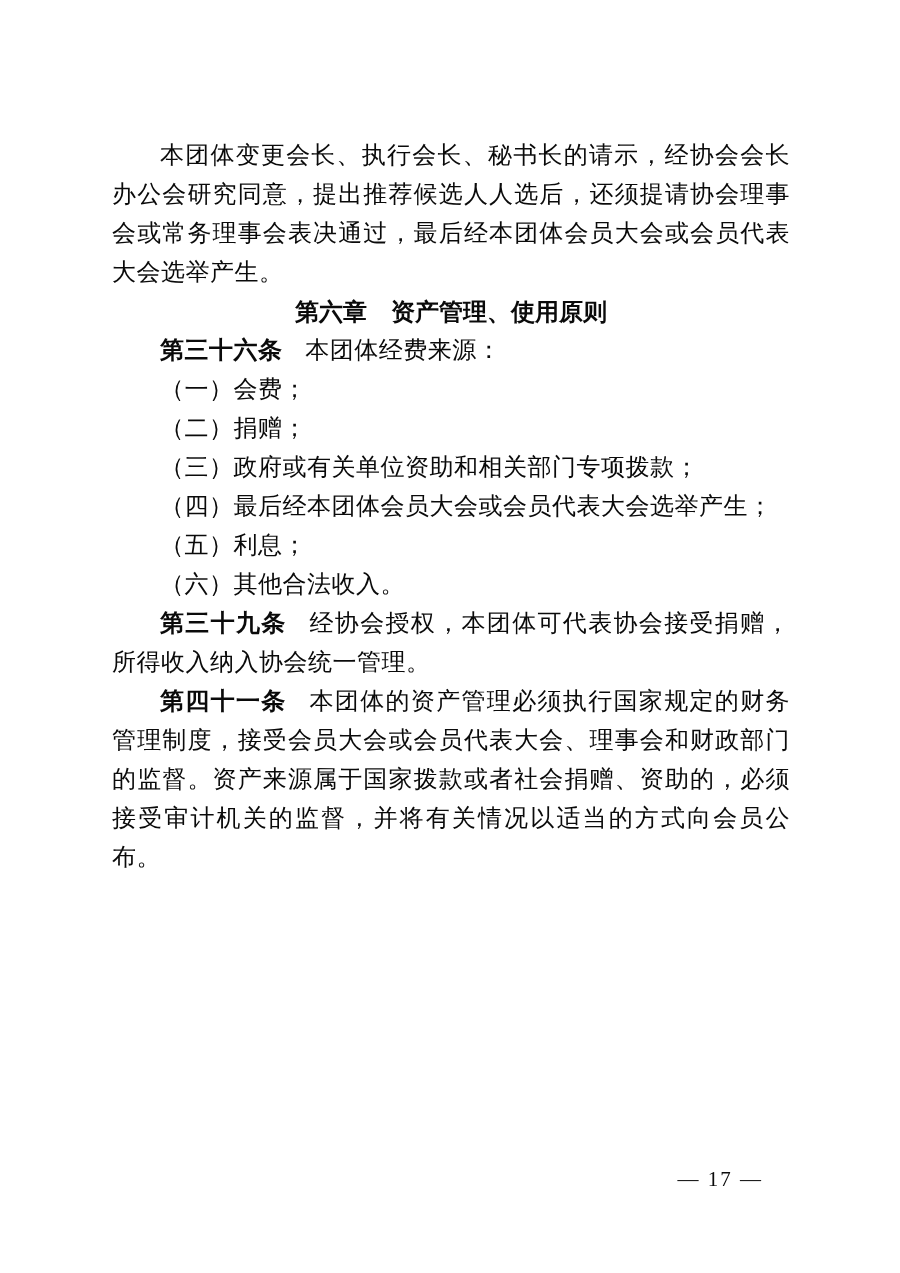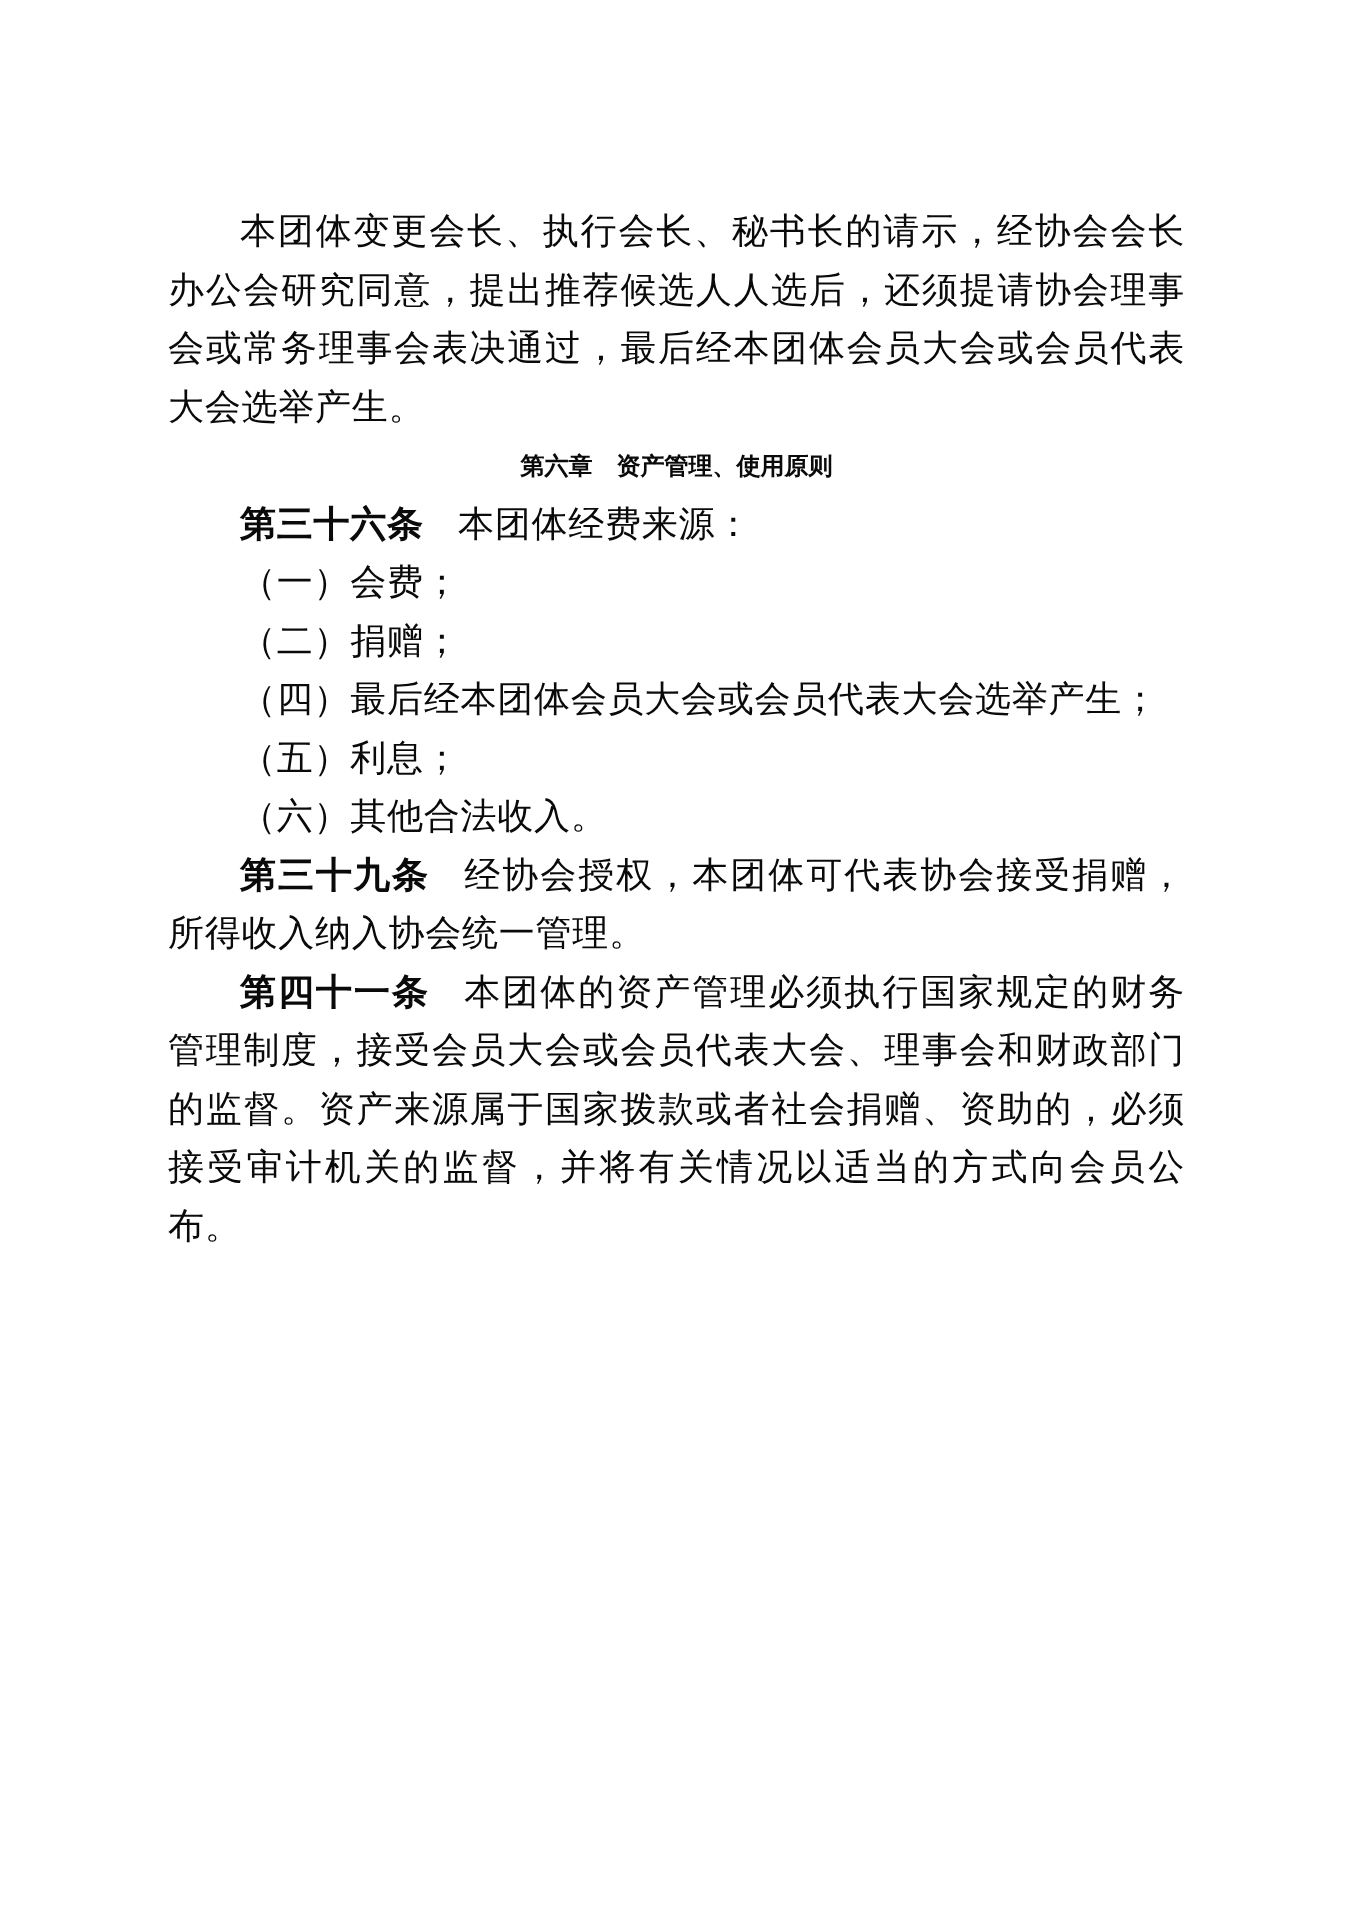--- a/index.html
+++ b/index.html
@@ -27,21 +27,21 @@
     line-height: 39px;
     color: #0a0a0a;
     text-align: justify;
     text-indent: 2em;
     letter-spacing: 0.5px;
   }
   .chapter-heading {
     margin: 0;
     font-family: "Liberation Sans", "DejaVu Sans", sans-serif;
     font-weight: 700;
-    font-size: 16px;
+    font-size: 24px;
     line-height: 39px;
     color: #0a0a0a;
     text-align: center;
     text-indent: 0;
   }
   .article-label {
     font-weight: 700;
     font-family: Liberation Serif, serif;
     margin-right: 0.95em;
   }
@@ -59,19 +59,23 @@
 </head>
 <body>
 
 <div class="page">
   <div class="content">
       <p class="para">本团体变更会长、执行会长、秘书长的请示，经协会会长办公会研究同意，提出推荐候选人人选后，还须提请协会理事会或常务理事会表决通过，最后经本团体会员大会或会员代表大会选举产生。</p>
       <h2 class="chapter-heading">第六章　资产管理、使用原则</h2>
       <p class="para article"><span class="article-label">第三十六条</span><span>本团体经费来源：</span></p>
       <p class="para item">（一）会费；</p>
       <p class="para item">（二）捐赠；</p>
+      <p class="para item">（三）政府或有关单位资助和相关部门专项拨款；</p>
       <p class="para item">（四）最后经本团体会员大会或会员代表大会选举产生；</p>
       <p class="para item">（五）利息；</p>
       <p class="para item">（六）其他合法收入。</p>
       <p class="para article"><span class="article-label">第三十九条</span><span>经协会授权，本团体可代表协会接受捐赠，所得收入纳入协会统一管理。</span></p>
       <p class="para article"><span class="article-label">第四十一条</span><span>本团体的资产管理必须执行国家规定的财务管理制度，接受会员大会或会员代表大会、理事会和财政部门的监督。资产来源属于国家拨款或者社会捐赠、资助的，必须接受审计机关的监督，并将有关情况以适当的方式向会员公布。</span></p>
     </div>
+  <div class="footer">
+    <span>— 17 —</span>
+  </div>
 </div>
 
 </body></html>

